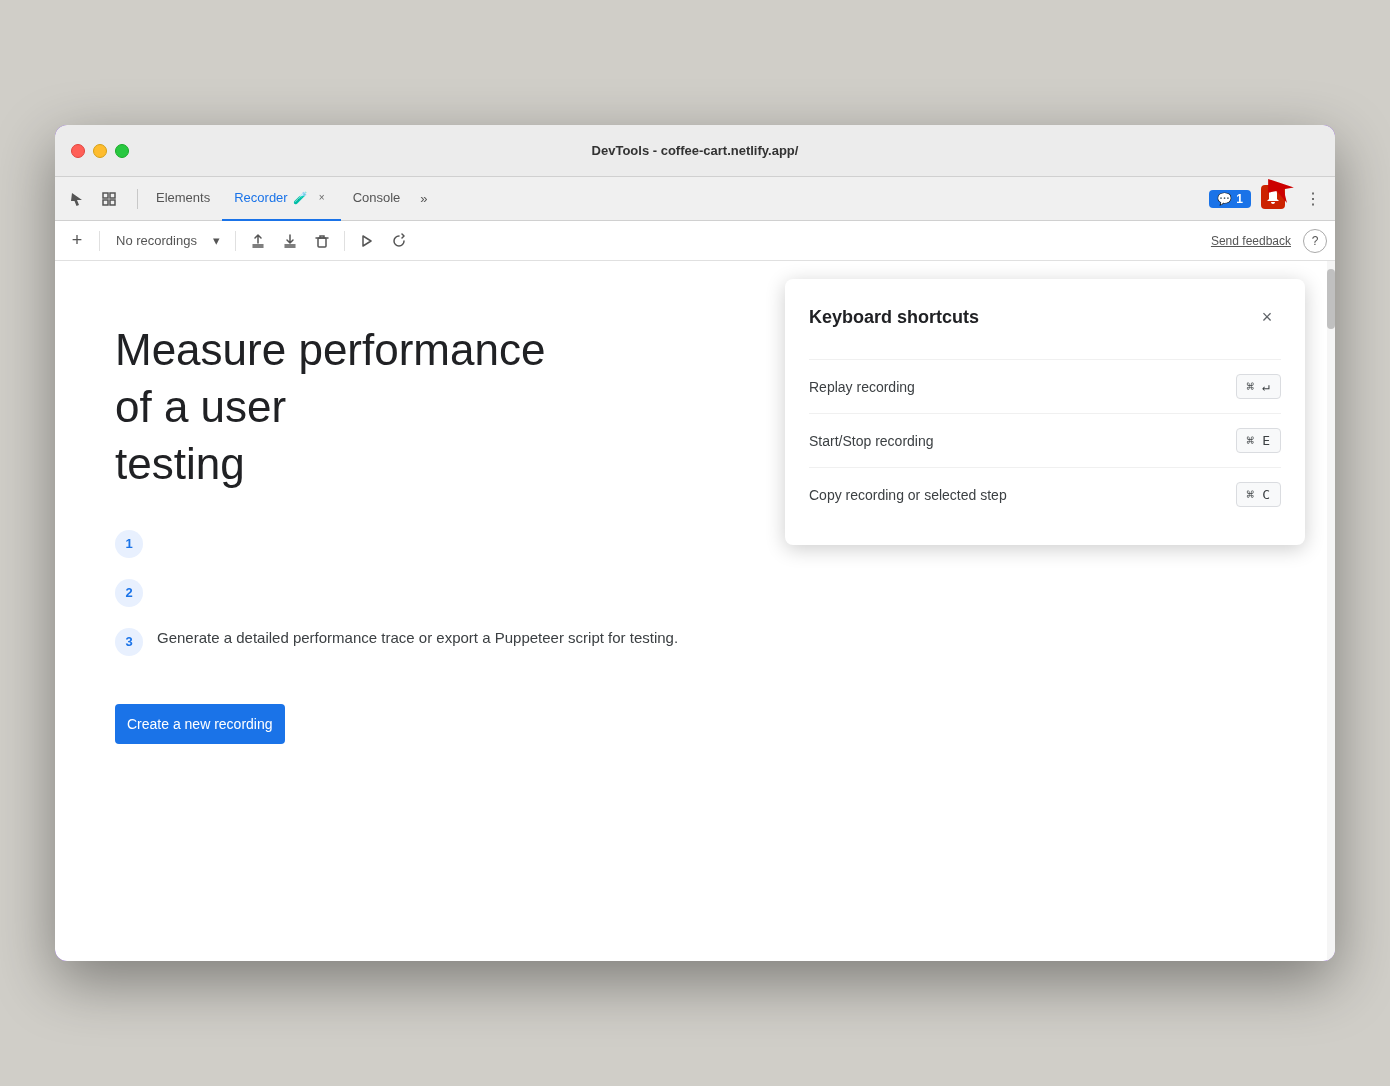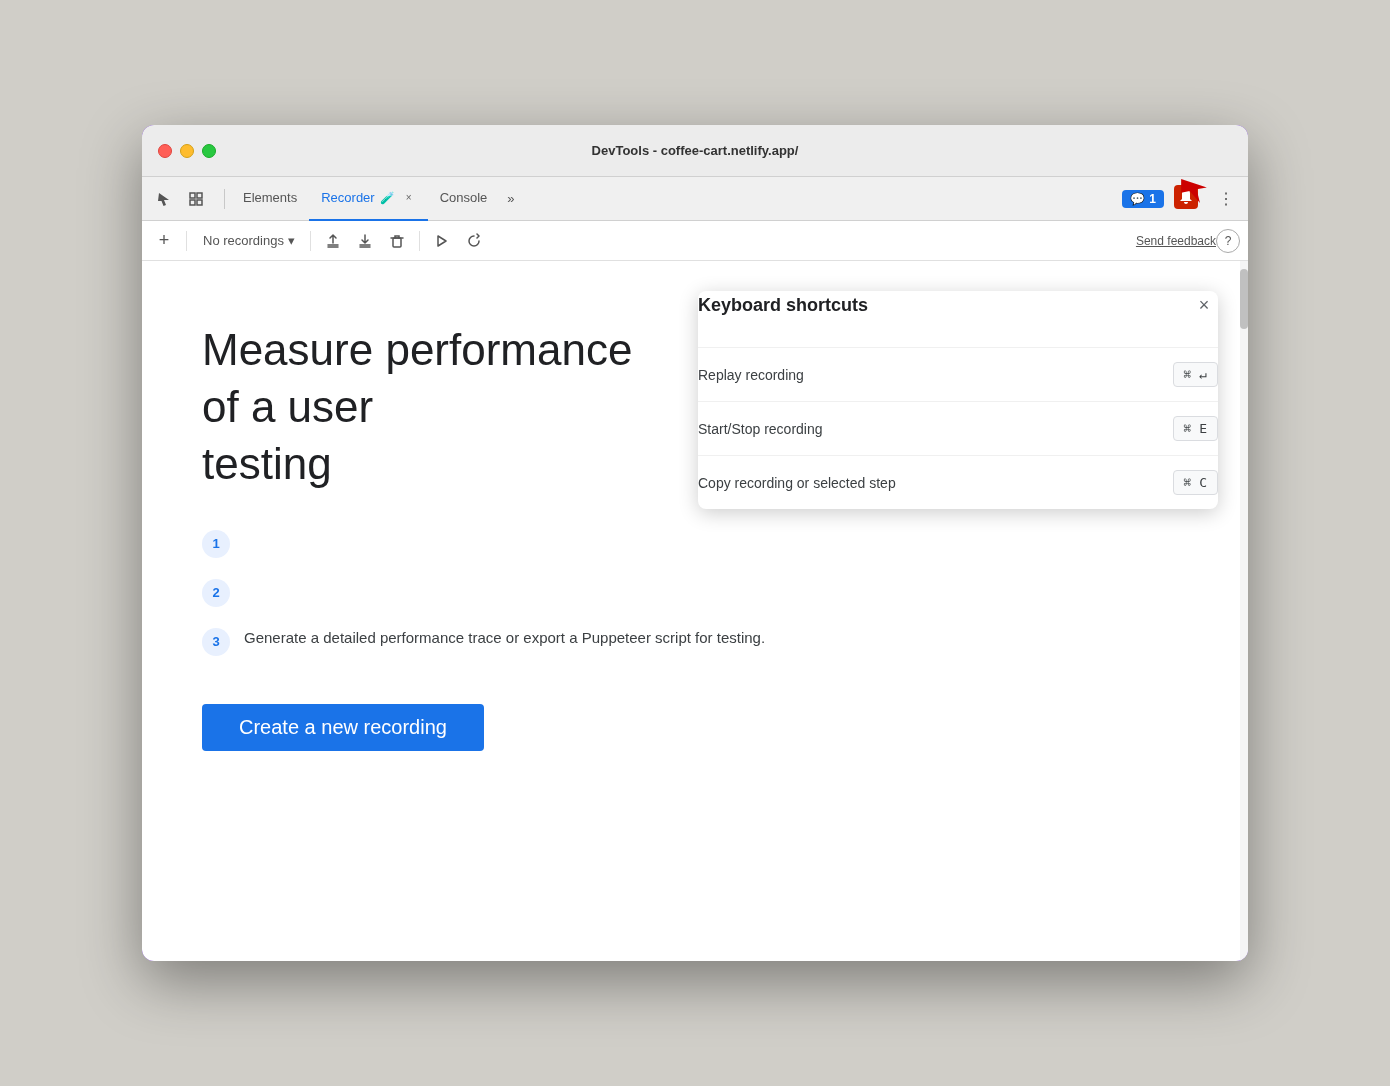--- a/index.html
+++ b/index.html
@@ -6,21 +6,21 @@
     body {
       background: #d0cec8;
       display: flex;
       justify-content: center;
       align-items: center;
       min-height: 100vh;
       font-family: -apple-system, BlinkMacSystemFont, 'Segoe UI', sans-serif;
     }
 
     .window {
-      width: 1106px;
+      width: 1280px;
       background: #6d28d9;
       border-radius: 12px;
       box-shadow: 0 20px 60px rgba(0,0,0,0.4);
       overflow: hidden;
     }
 
     
     .title-bar {
       background: #ececec;
       height: 52px;
@@ -188,33 +188,33 @@
     }
     .toolbar-divider {
       width: 1px;
       height: 20px;
       background: #e0e0e0;
       margin: 0 4px;
     }
     .recordings-dropdown {
       display: flex;
       align-items: center;
-      gap: 4px;
+      gap: 16px;
       padding: 4px 8px;
       background: transparent;
       border: none;
       cursor: pointer;
       font-size: 13px;
       color: #555;
     }
     .toolbar-right {
       margin-left: auto;
       display: flex;
       align-items: center;
-      gap: 0;
+      gap: 12px;
     }
     .send-feedback-link {
       font-size: 12px;
       color: #555;
       text-decoration: underline;
       cursor: pointer;
     }
     .help-btn {
       width: 24px;
       height: 24px;
@@ -275,35 +275,36 @@
       font-size: 15px;
       color: #3c4043;
       line-height: 1.5;
     }
 
     .create-btn {
       background: #1a73e8;
       color: white;
       border: none;
       border-radius: 4px;
-      padding: 12px 37px;
-      font-size: 20px;
+      padding: 12px 12px;
+      font-size: 14px;
       font-weight: 500;
       cursor: pointer;
     }
 
     
     .shortcuts-popup {
       position: absolute;
-      top: 30px;
+      top: 18px;
       right: 30px;
       width: 520px;
       background: white;
       border-radius: 8px;
       box-shadow: 0 4px 20px rgba(0,0,0,0.2);
+      padding: 24px;
       z-index: 100;
     }
     .shortcuts-header {
       display: flex;
       align-items: center;
       justify-content: space-between;
       margin-bottom: 28px;
     }
     .shortcuts-title {
       font-size: 18px;

